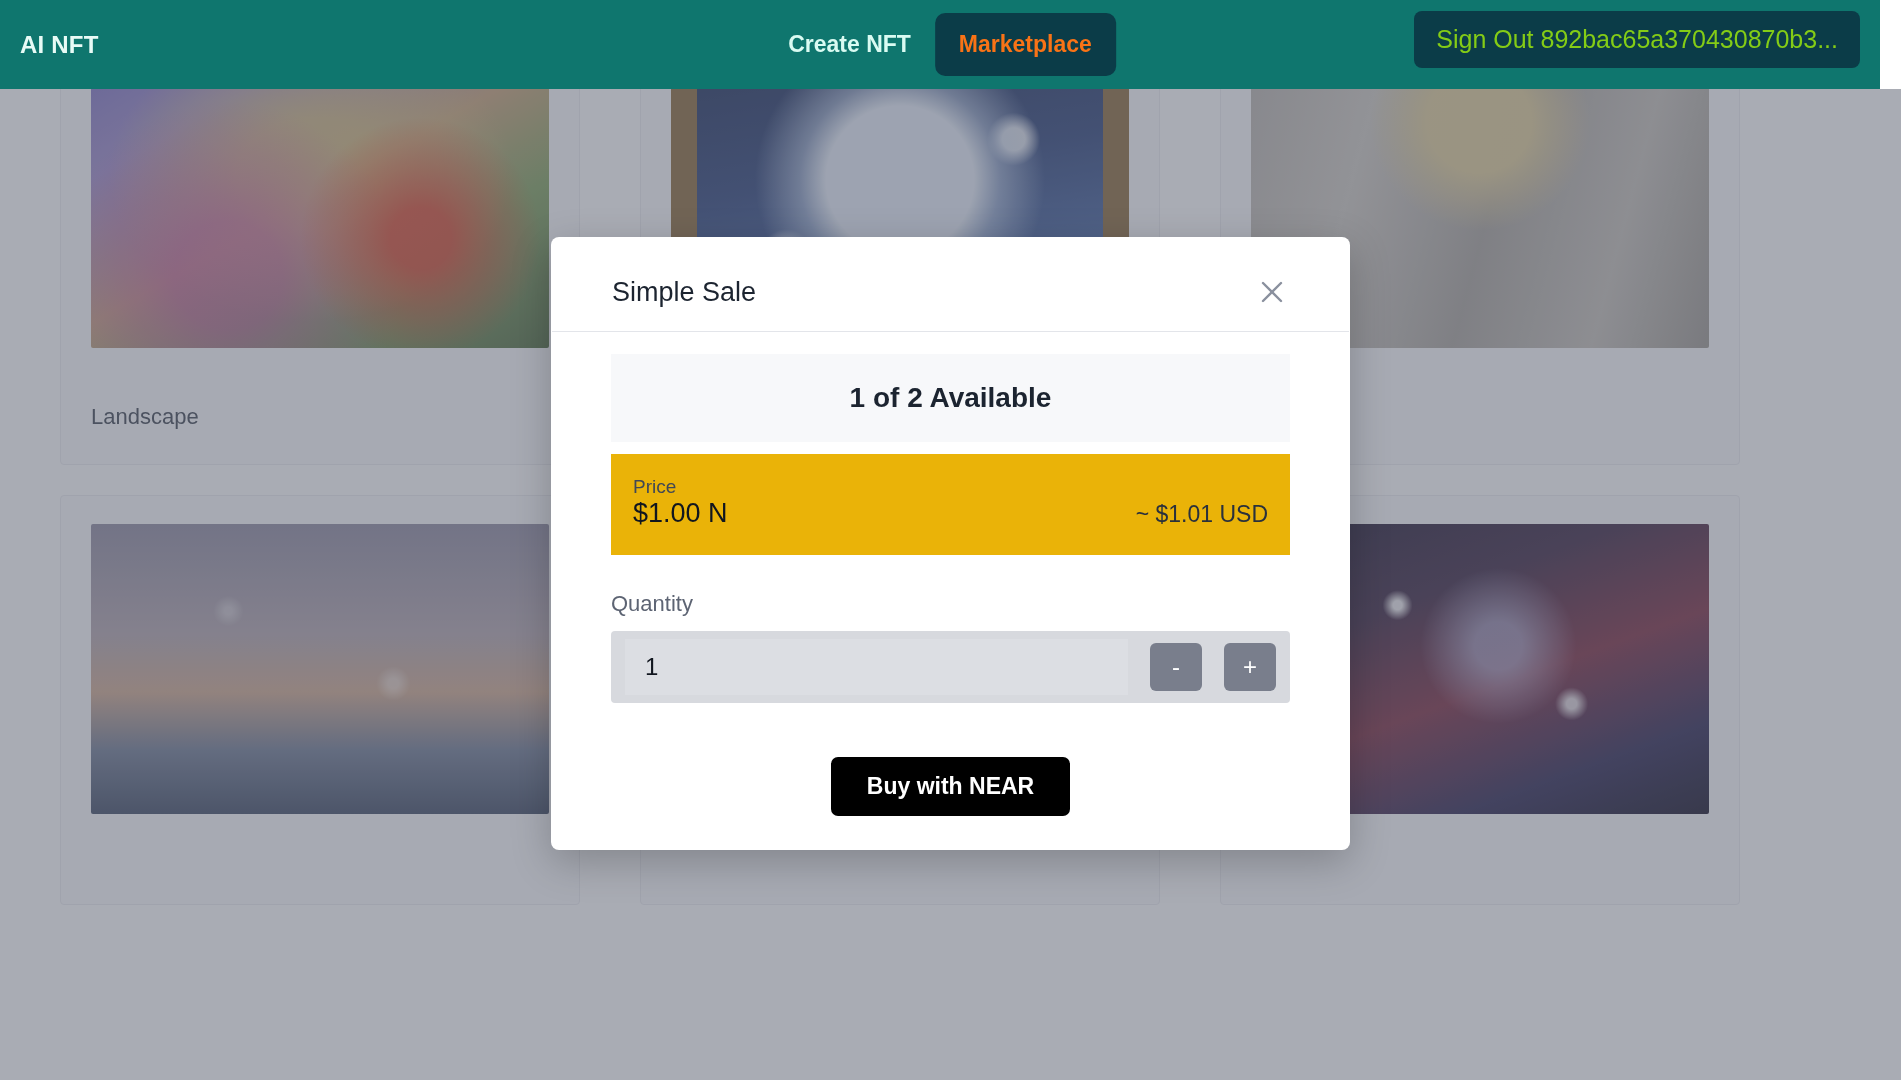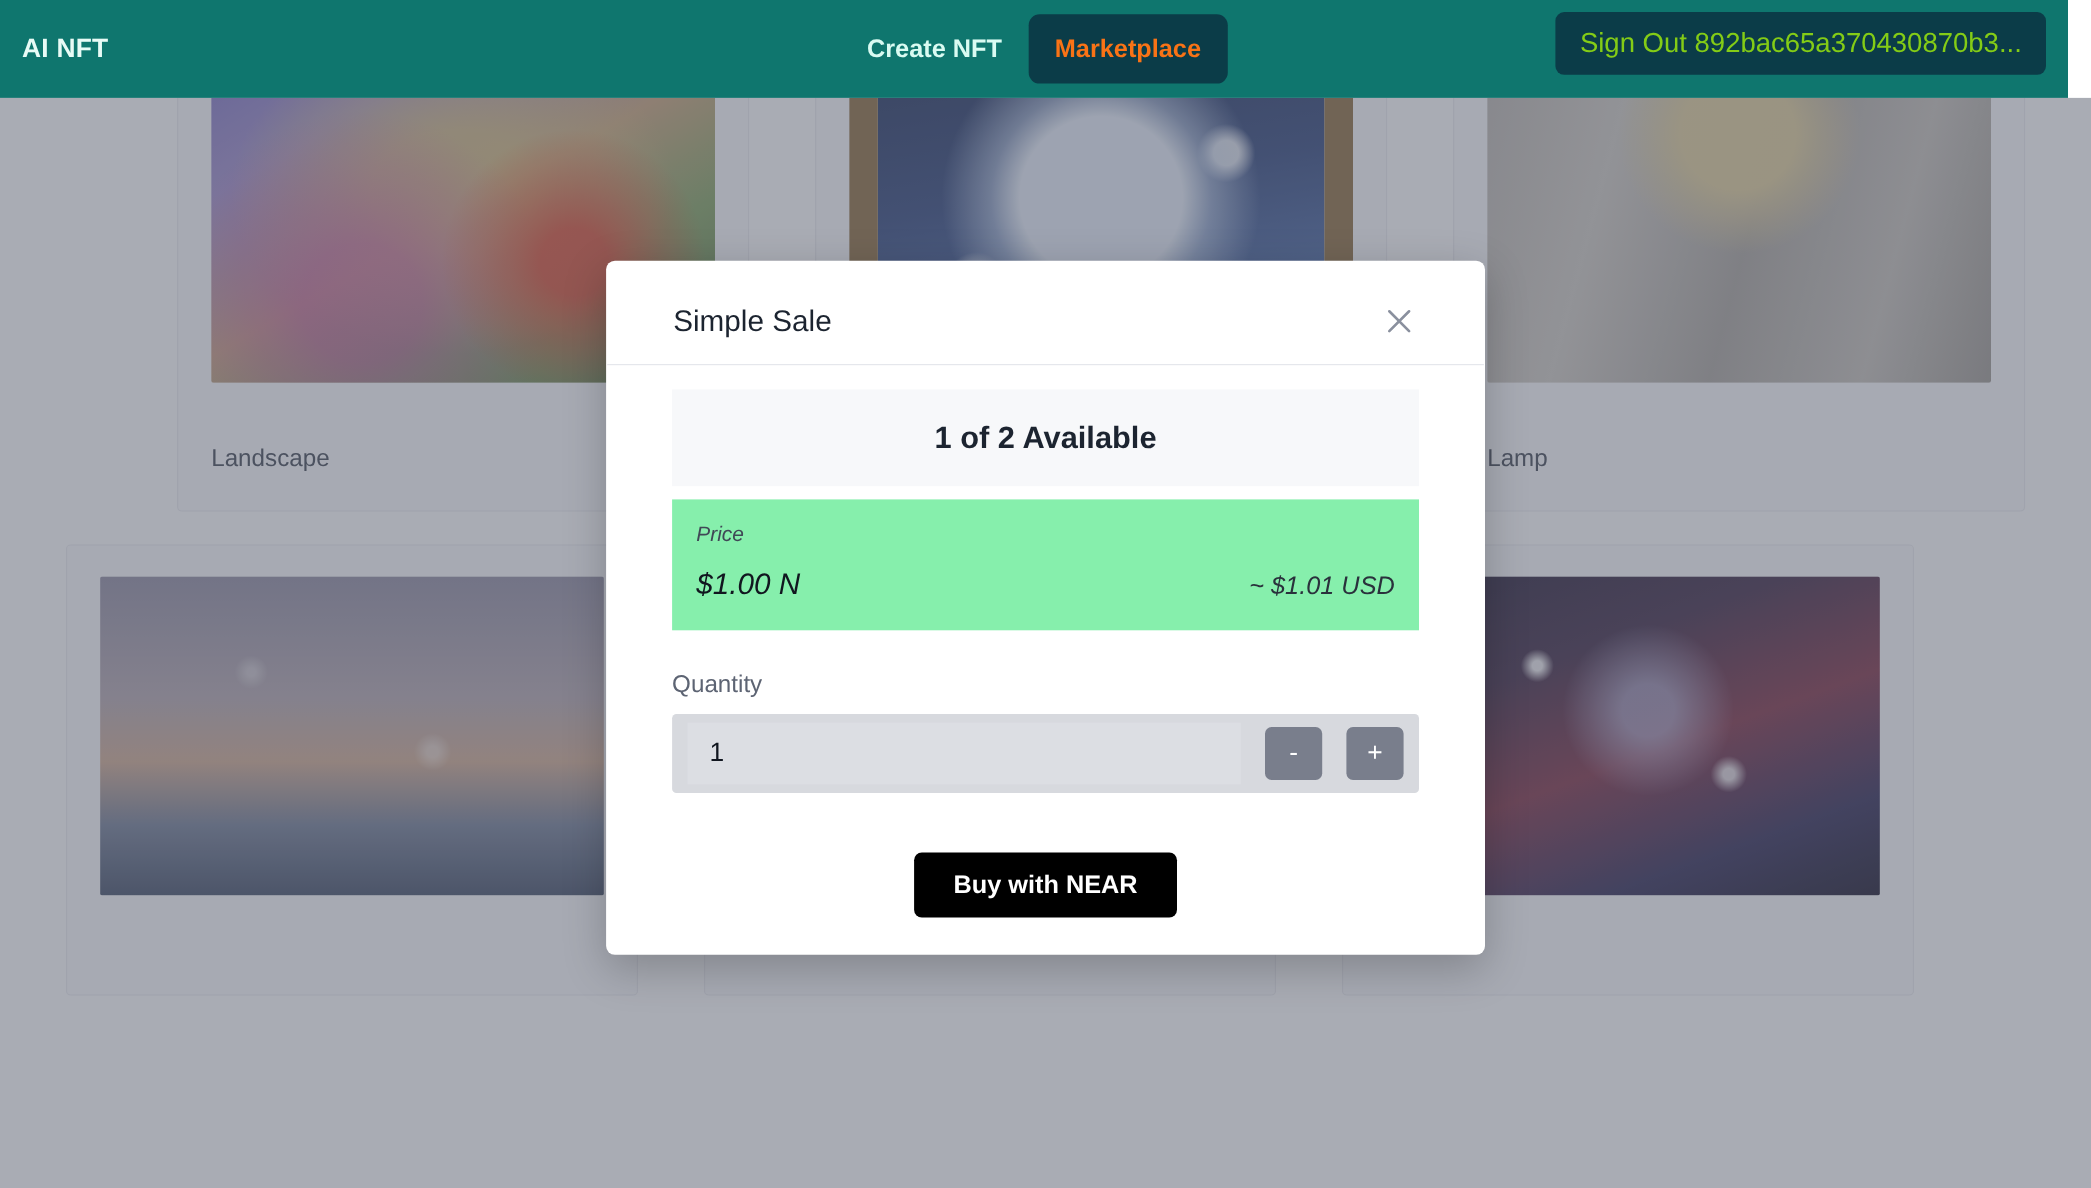--- a/index.html
+++ b/index.html
@@ -198,34 +198,32 @@
   .available-banner {
     background: #f7f8fa;
     text-align: center;
     font-size: 28px;
     font-weight: bold;
     color: #1c2430;
     padding: 28px 0;
     margin-top: 22px;
   }
   .price-box {
-    background: #86efac;
+    background: #eab308;
     padding: 22px 22px 26px 22px;
     margin-top: 12px;
-    font-style: italic;
   }
   .price-label {
     font-size: 19px;
     color: #404856;
   }
   .price-row {
     display: flex;
     align-items: baseline;
     justify-content: space-between;
-    margin-top: 18px;
     gap: 13px;
   }
   .price-near {
     font-size: 27px;
     color: #11161f;
   }
   .price-usd {
     font-size: 23px;
     color: #2a313c;
     text-align: center;
@@ -294,21 +292,21 @@
   <div class="nav-center">
     <a class="nav-link">Create NFT</a>
     <a class="nav-link active">Marketplace</a>
   </div>
 
   <button class="signout-btn">Sign Out 892bac65a370430870b3...</button>
 </div>
 
 <div class="marketplace">
 
-  <div class="grid-row" style="margin-top:-60px;justify-content:flex-end;">
+  <div class="grid-row" style="margin-top:-60px;">
     <div class="nft-card">
       <div class="nft-thumb">
           <div class="art-landscape"></div>
         </div>
       <div class="nft-title">Landscape</div>
     </div>
     <div class="nft-card">
       <div class="nft-thumb">
           <div class="art-snow"></div>
         </div>

